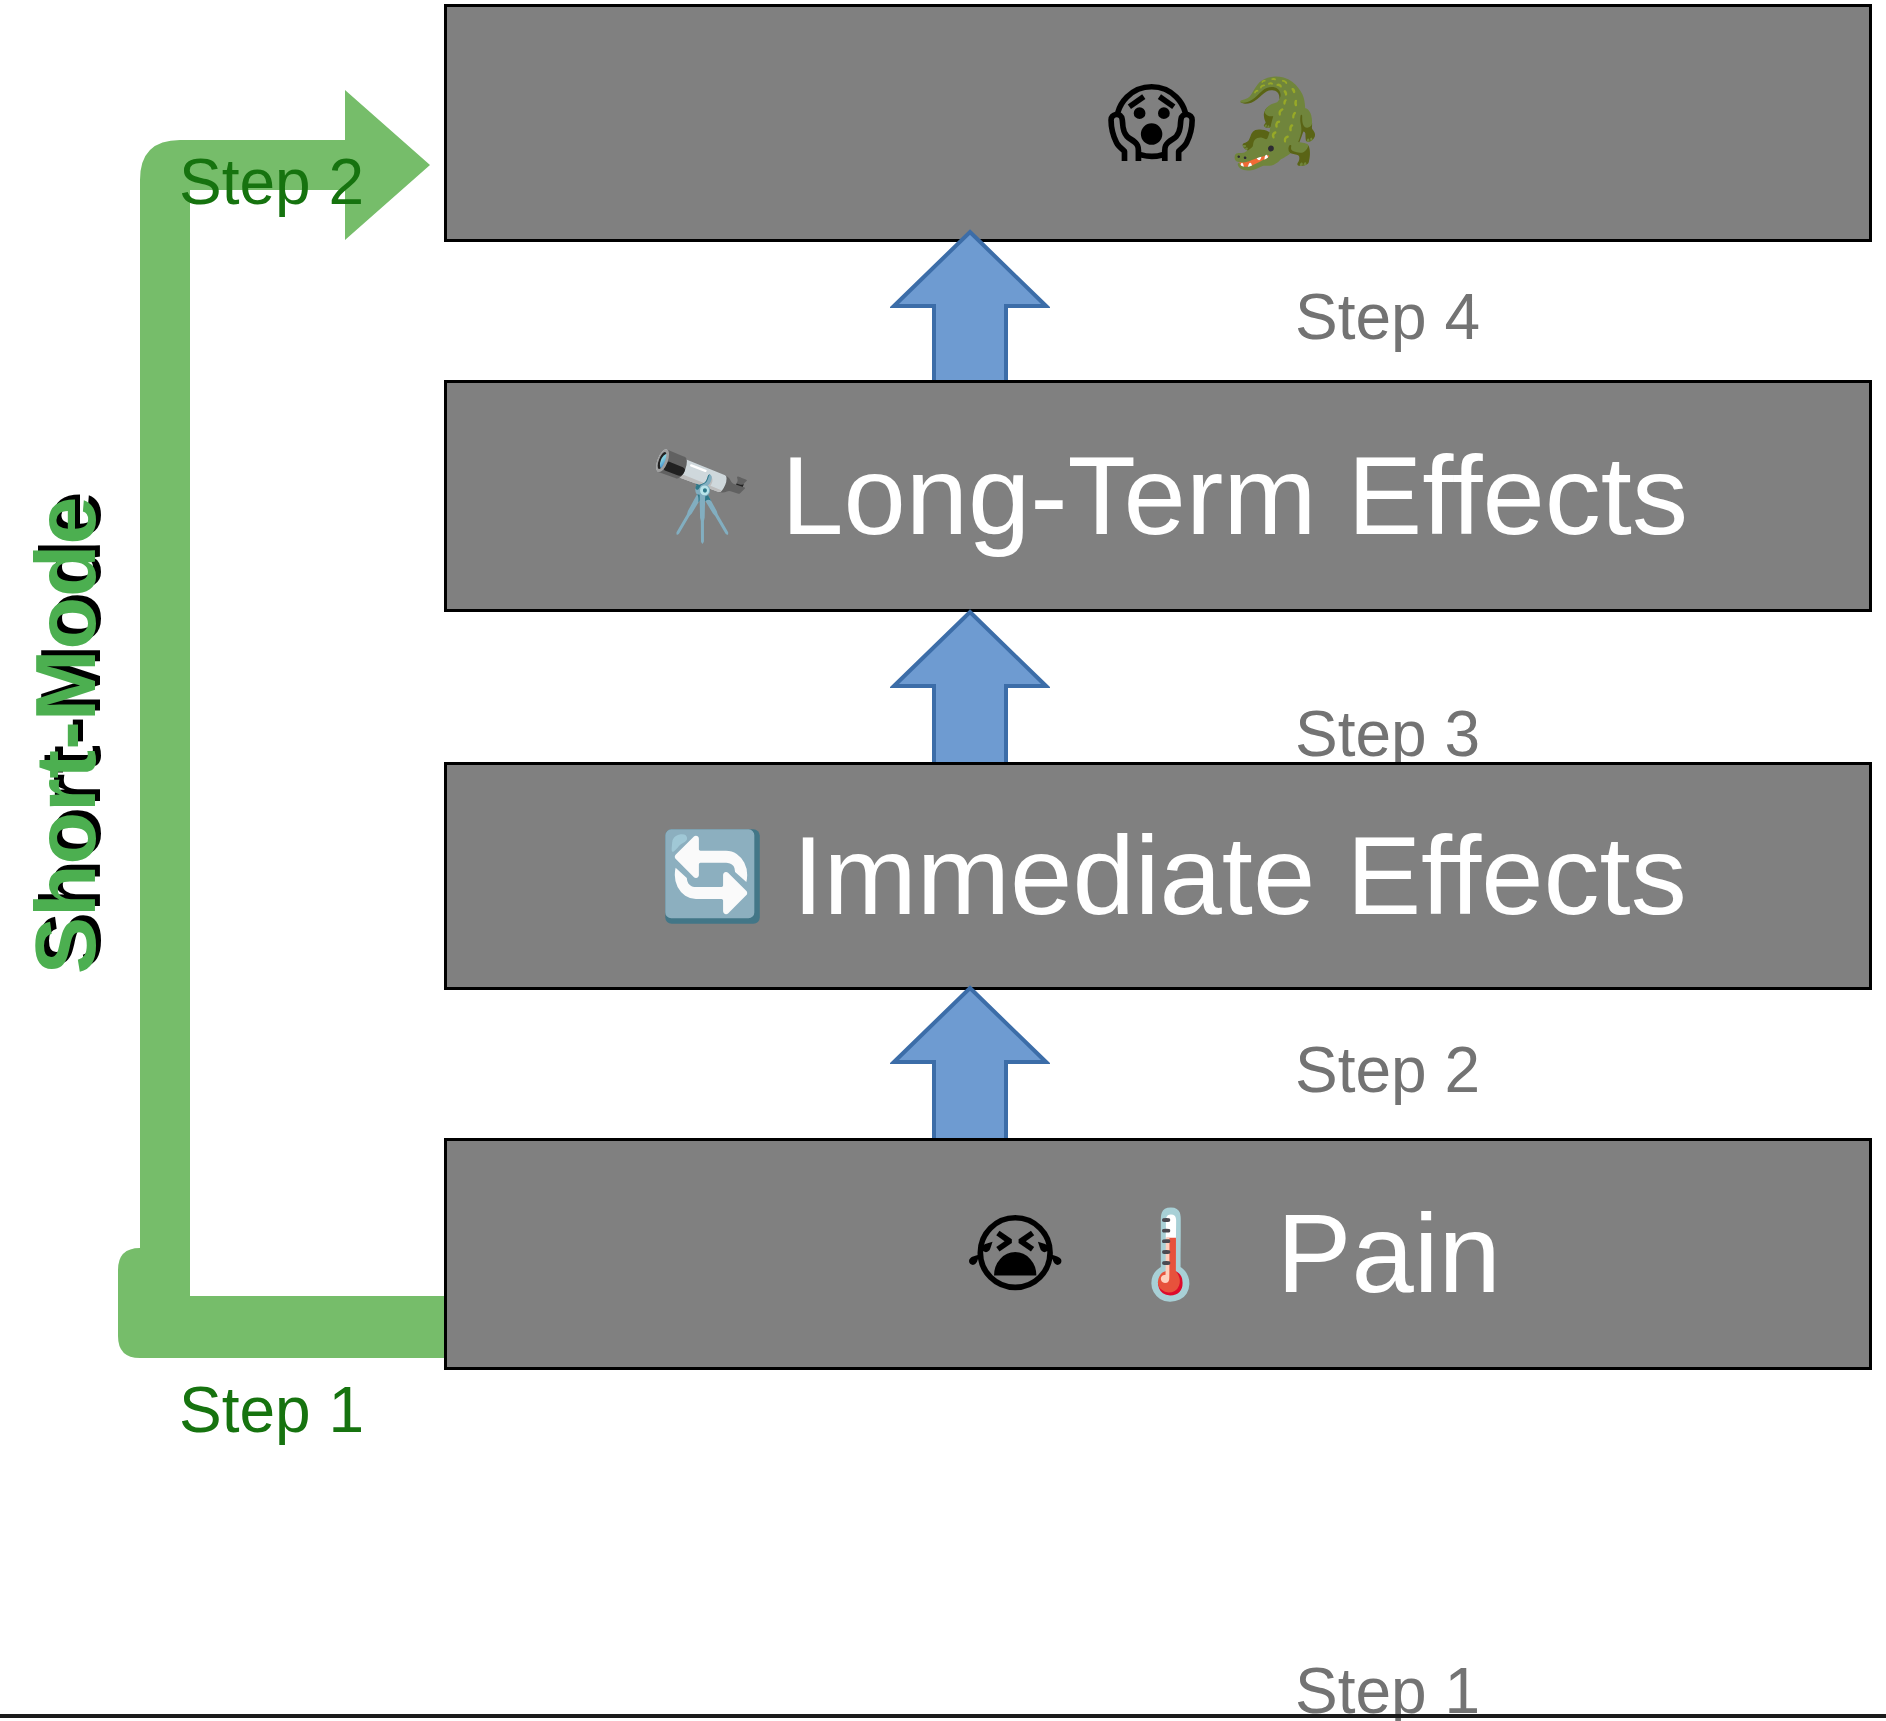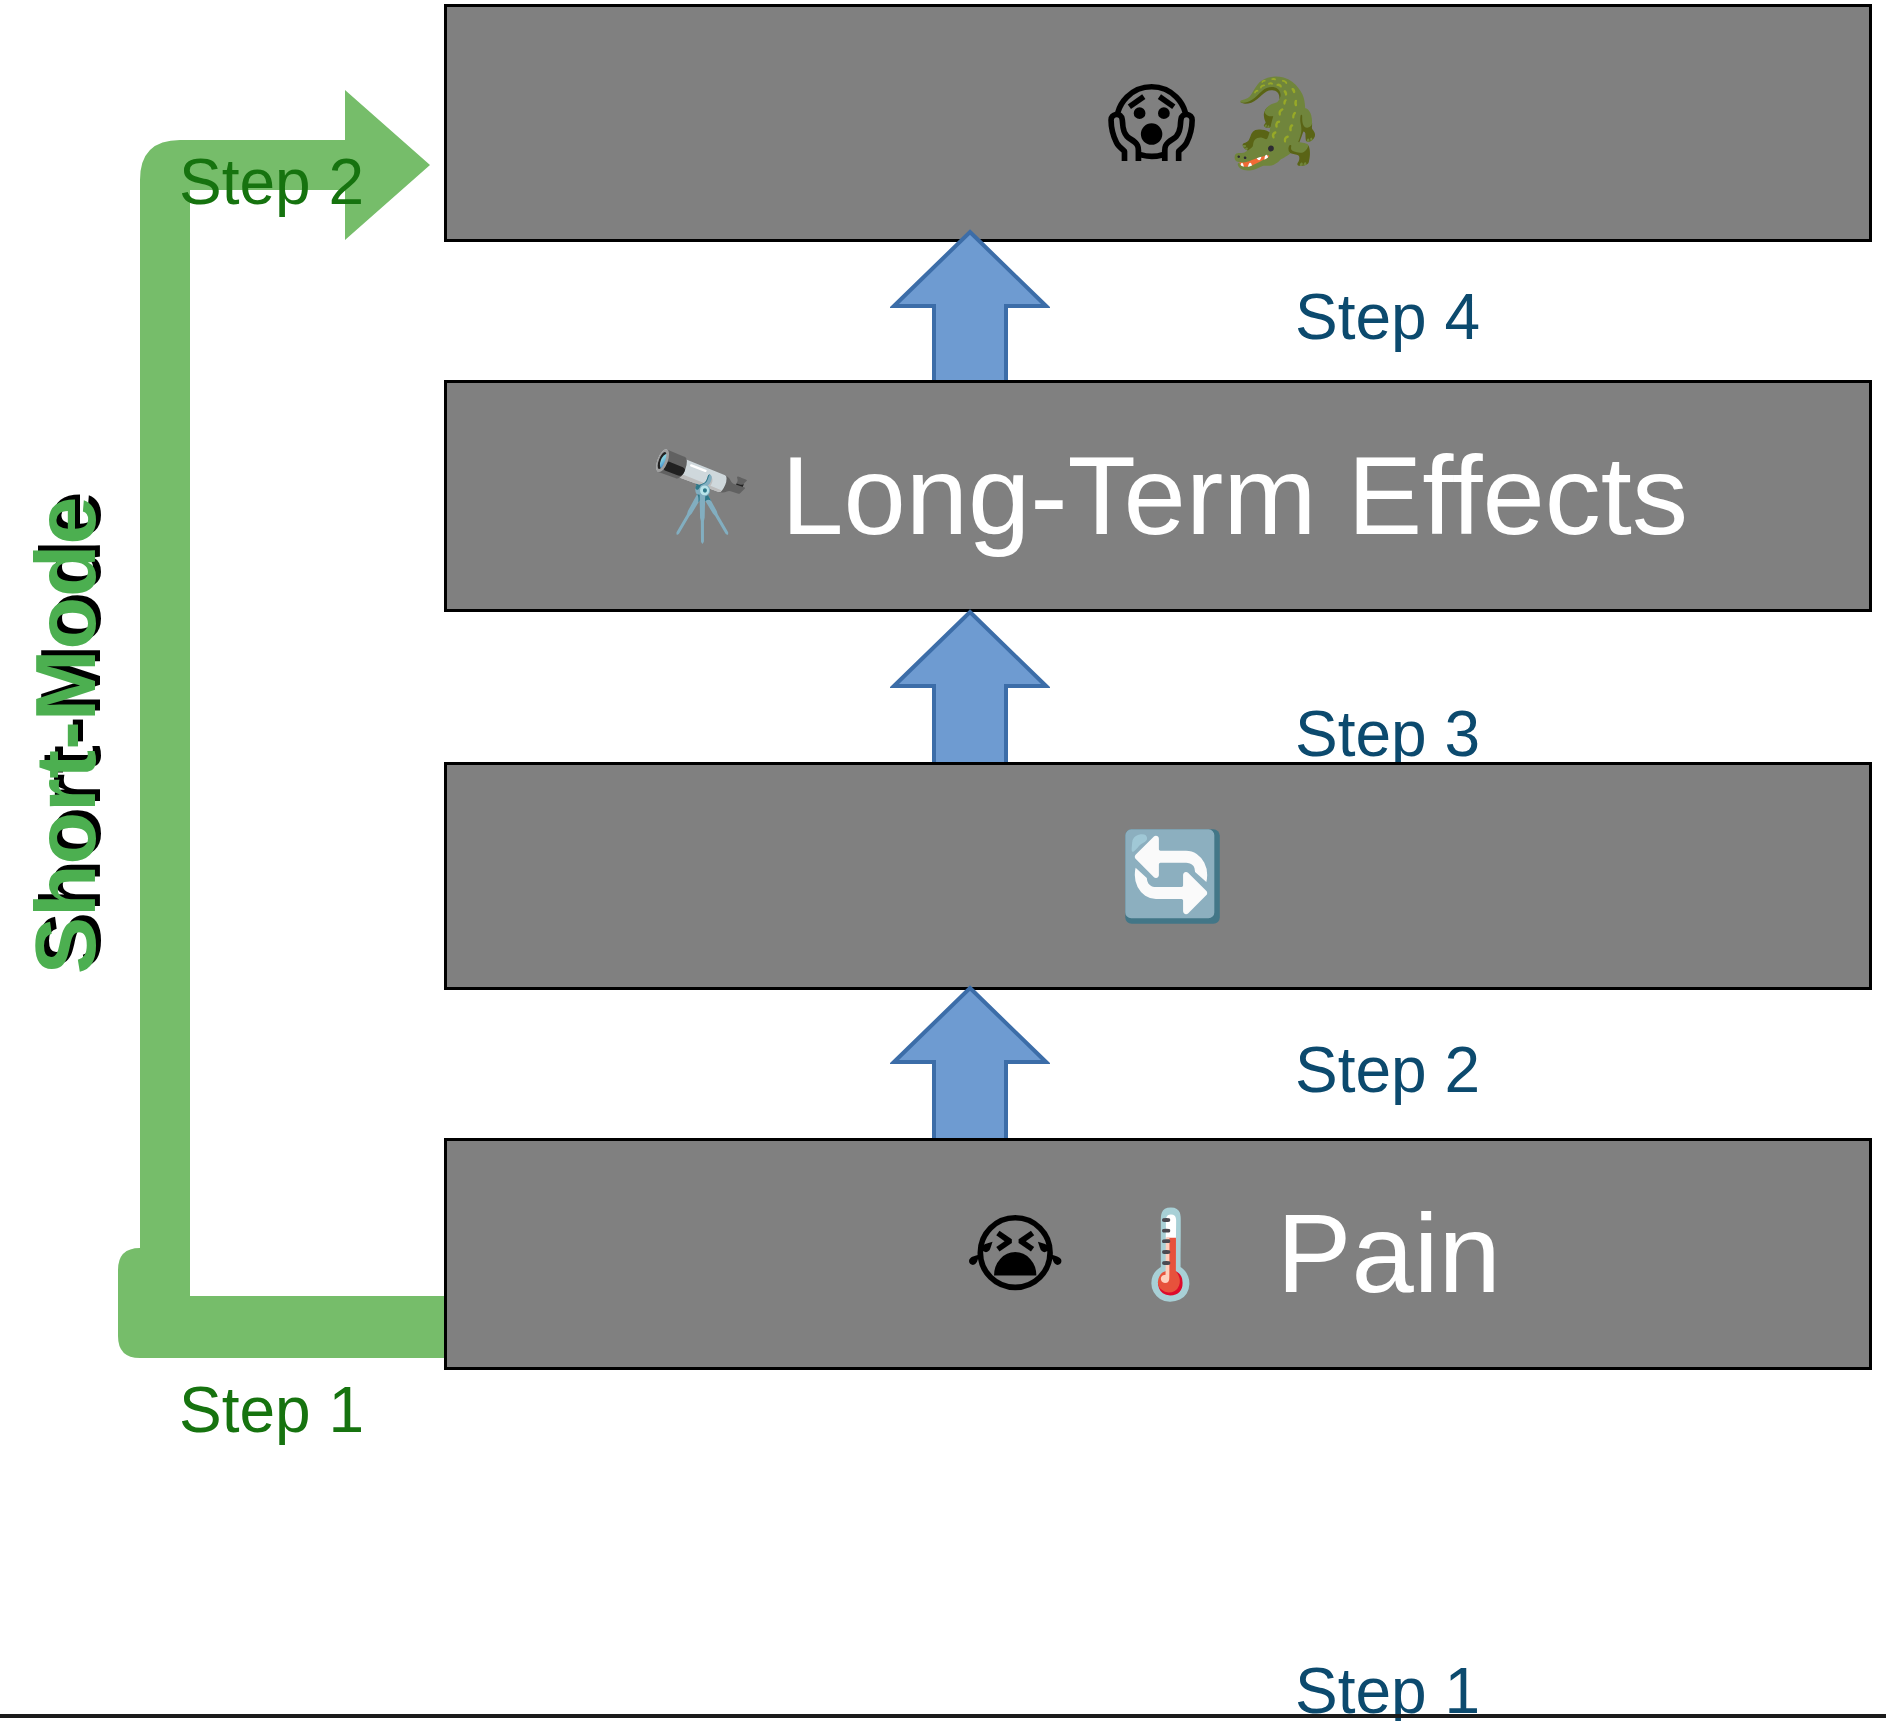--- a/index.html
+++ b/index.html
@@ -65,21 +65,21 @@
   }
   .blue-arrow svg { display: block; width: 100%; height: 100%; }
 
   #arrow-4 { left: 890px; top: 228px;  height: 160px; }
   #arrow-3 { left: 890px; top: 608px;  height: 162px; }
   #arrow-2 { left: 890px; top: 984px;  height: 160px; }
 
   
   .step-blue {
     position: absolute;
-    color: #0c4a6e;
+    color: #737373;
     font-size: 64px;
     line-height: 1;
     white-space: nowrap;
     font-family: "Liberation Sans", sans-serif;
   }
   #step4-label { left: 1295px; top: 285px; }
   #step3-label { left: 1295px; top: 662px; margin-top: 40px; }
   #step2b-label { left: 1295px; top: 1038px; }
   #step1b-label { left: 1295px; top: 1659px; }
 
@@ -190,20 +190,21 @@
   <div class="blue-arrow" id="arrow-3">
     <svg viewBox="0 0 160 162" preserveAspectRatio="none" aria-hidden="true">
       <path d="M 80 4 L 156 78 L 116 78 L 116 160 L 44 160 L 44 78 L 4 78 Z" fill="#6e9bd1" stroke="#3c6da8" stroke-width="4"></path>
     </svg>
   </div>
   <div id="step3-label" class="step-blue">Step 3</div>
 
   <div class="stage-box" id="box-imm">
     <div class="stage-inner">
       <span class="stage-emoji">🔄</span>
+      <span class="stage-label">Immediate Effects</span>
     </div>
   </div>
 
   <div class="blue-arrow" id="arrow-2">
     <svg viewBox="0 0 160 160" preserveAspectRatio="none" aria-hidden="true">
       <path d="M 80 4 L 156 78 L 116 78 L 116 158 L 44 158 L 44 78 L 4 78 Z" fill="#6e9bd1" stroke="#3c6da8" stroke-width="4"></path>
     </svg>
   </div>
   <div id="step2b-label" class="step-blue">Step 2</div>
 

